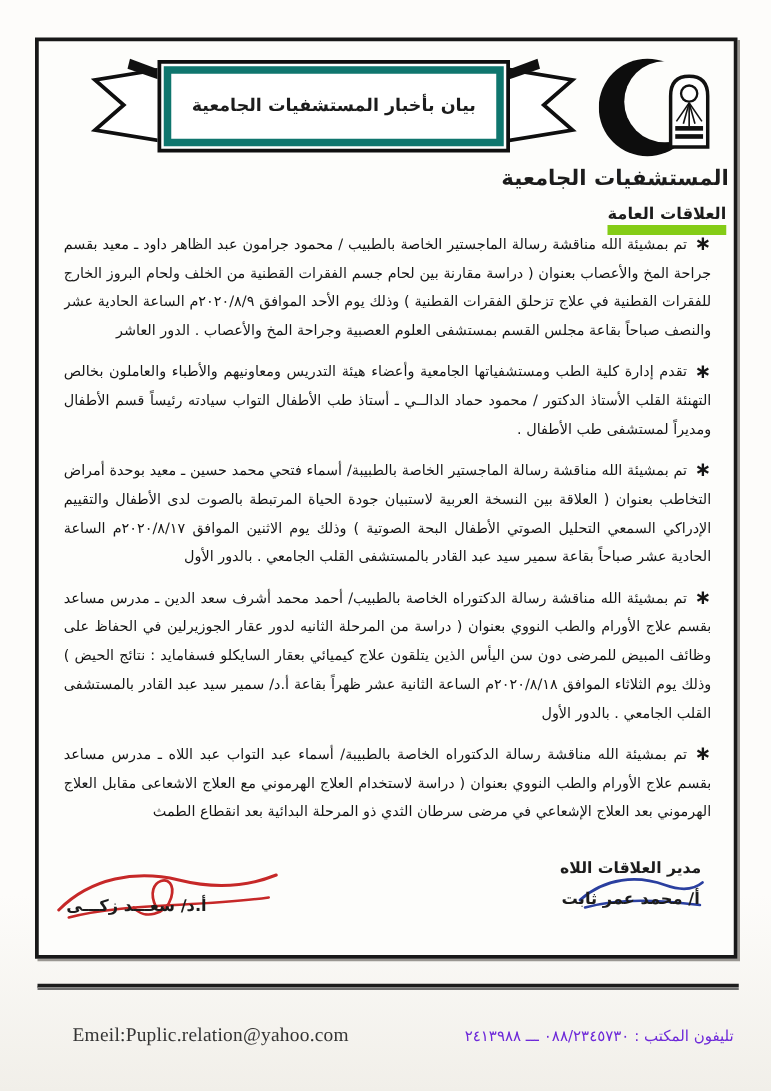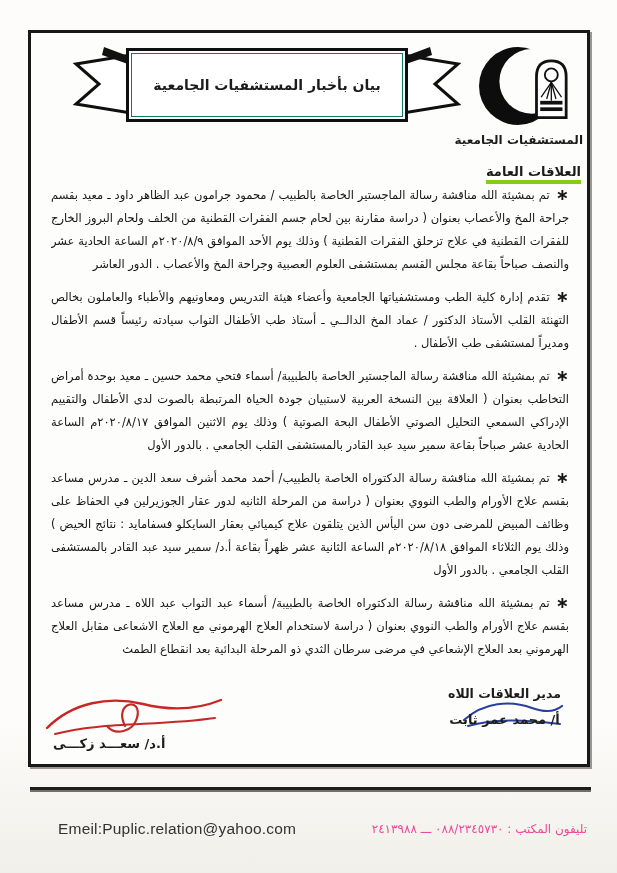--- a/index.html
+++ b/index.html
@@ -15,31 +15,31 @@
     box-shadow:2px 2px 0 #9a9792;
   }
   
   .banner{position:absolute;left:40px;top:10px;width:392px;height:82px;}
   .banner svg{position:absolute;inset:0;width:100%;height:100%;}
   .banner-box{
     position:absolute;left:55px;right:55px;top:5px;bottom:3px;
     background:#fff;border:3px solid #0f0f0f;
   }
   .banner-box .inner{
-    position:absolute;inset:2px;border:1px solid #0f766e;
+    position:absolute;inset:2px;border:6px solid #0f766e;
     display:flex;flex-direction:row;justify-content:space-evenly;align-items:center;
     direction:rtl;text-align:center;
   }
   .banner-line{font-weight:bold;font-size:14px;line-height:16px;white-space:nowrap;}
   
   .logo{position:absolute;right:6px;top:6px;width:102px;height:94px;}
-  .org-title{position:absolute;right:4px;top:100px;font-size:12px;font-weight:bold;direction:rtl;}
+  .org-title{position:absolute;right:4px;top:100px;font-size:17px;font-weight:bold;direction:rtl;}
   .dept-title{
     position:absolute;right:6px;top:131px;font-size:13px;font-weight:bold;direction:rtl;
-    border-bottom:4px solid #84cc16;padding-bottom:1px;
+    border-bottom:8px solid #84cc16;padding-bottom:1px;
   }
   
   .content{
     position:absolute;top:150px;left:20px;right:18px;bottom:86px;
     direction:rtl;text-align:justify;overflow:hidden;
     font-size:11.5px;line-height:23px;color:#151515;
   }
   .para{margin:0 0 9px 0;}
   .marker{font-size:16px;font-weight:bold;margin-left:6px;vertical-align:-1px;}
   .b{font-weight:normal;}
@@ -50,35 +50,35 @@
   }
   .sig-block{position:relative;direction:rtl;text-align:center;}
   .sig-title{font-size:12.5px;font-weight:bold;white-space:nowrap;}
   .sig-name{font-size:13px;font-weight:bold;white-space:nowrap;position:relative;z-index:2;}
   .sig-scribble{position:absolute;z-index:1;}
   .sig-pr .sig-scribble{left:10px;top:16px;}
   .sig-dir .sig-scribble{left:-14px;top:10px;}
   .sig-pr{padding-top:4px;}
   .sig-dir{padding-top:2px;}
   .sig-pr .sig-name{margin-top:11px;}
-  .sig-dir .sig-name{margin-top:52px;}
+  .sig-dir .sig-name{margin-top:34px;}
   
   .divider{
     position:absolute;left:30px;right:26px;top:787px;height:0;
     border-top:3px solid #1d1d1d;box-shadow:0 2px 0 #6f6f6f;
   }
   .footer{
     position:absolute;left:34px;right:30px;top:812px;height:34px;
     display:flex;justify-content:space-between;align-items:center;
   }
   .email{
-    direction:ltr;font-family:Liberation Sans, sans-serif;
+    direction:ltr;font-family:Liberation Serif, serif;
     font-size:15.5px;color:#333;letter-spacing:.2px;padding-left:24px;
   }
-  .phone{direction:rtl;font-size:12px;color:#ec4899;}
+  .phone{direction:rtl;font-size:12px;color:#6d28d9;}
 </style>
 </head>
 <body>
 
 <div class="frame">
 
   <div class="banner">
     <svg viewBox="0 0 392 82">
       <polygon points="60,12 5,21 28,41 5,61 60,70" fill="#ffffff" stroke="#0f0f0f" stroke-width="3"></polygon>
       <polygon points="332,12 387,21 364,41 387,61 332,70" fill="#ffffff" stroke="#0f0f0f" stroke-width="3"></polygon>
@@ -107,21 +107,21 @@
       <rect x="66" y="73" width="24" height="4" fill="#111111"></rect>
     </svg>
   </div>
   <div class="org-title">المستشفيات الجامعية</div>
   <div class="dept-title">العلاقات العامة</div>
 
   <div class="content">
 
     <p class="para"><span class="marker">∗</span><span>تم بمشيئة الله مناقشة رسالة الماجستير الخاصة بالطبيب / </span><span class="b">محمود جرامون عبد الظاهر داود</span><span> ـ معيد بقسم جراحة المخ والأعصاب بعنوان ( </span><span class="b">دراسة مقارنة بين لحام جسم الفقرات القطنية من الخلف ولحام البروز الخارج للفقرات القطنية في علاج تزحلق الفقرات القطنية</span><span> ) وذلك يوم الأحد الموافق ٢٠٢٠/٨/٩م الساعة الحادية عشر والنصف صباحاً بقاعة مجلس القسم بمستشفى العلوم العصبية وجراحة المخ والأعصاب . الدور العاشر</span></p>
 
-    <p class="para"><span class="marker">∗</span><span>تقدم إدارة كلية الطب ومستشفياتها الجامعية وأعضاء هيئة التدريس ومعاونيهم والأطباء والعاملون بخالص التهنئة القلب الأستاذ الدكتور / </span><span class="b">عماد المخ الدالــي</span><span> ـ أستاذ طب الأطفال التواب سيادته </span><span class="b">رئيساً قسم الأطفال ومديراً لمستشفى طب الأطفال</span><span> .</span></p>
+    <p class="para"><span class="marker">∗</span><span>تقدم إدارة كلية الطب ومستشفياتها الجامعية وأعضاء هيئة التدريس ومعاونيهم والأطباء والعاملون بخالص التهنئة القلب الأستاذ الدكتور / </span><span class="b">محمود حماد الدالــي</span><span> ـ أستاذ طب الأطفال التواب سيادته </span><span class="b">رئيساً قسم الأطفال ومديراً لمستشفى طب الأطفال</span><span> .</span></p>
 
     <p class="para"><span class="marker">∗</span><span>تم بمشيئة الله مناقشة رسالة الماجستير الخاصة بالطبيبة/ </span><span class="b">أسماء فتحي محمد حسين</span><span> ـ معيد بوحدة أمراض التخاطب بعنوان ( </span><span class="b">العلاقة بين النسخة العربية لاستبيان جودة الحياة المرتبطة بالصوت لدى الأطفال والتقييم الإدراكي السمعي التحليل الصوتي الأطفال البحة الصوتية</span><span> ) وذلك يوم الاثنين الموافق ٢٠٢٠/٨/١٧م الساعة الحادية عشر صباحاً بقاعة سمير سيد عبد القادر بالمستشفى القلب الجامعي . بالدور الأول</span></p>
 
     <p class="para"><span class="marker">∗</span><span>تم بمشيئة الله مناقشة رسالة الدكتوراه الخاصة بالطبيب/ </span><span class="b">أحمد محمد أشرف سعد الدين</span><span> ـ مدرس مساعد بقسم علاج الأورام والطب النووي بعنوان ( </span><span class="b">دراسة من المرحلة الثانيه لدور عقار الجوزيرلين في الحفاظ على وظائف المبيض للمرضى دون سن اليأس الذين يتلقون علاج كيميائي بعقار السايكلو فسفامايد : نتائج الحيض</span><span> ) وذلك يوم الثلاثاء الموافق ٢٠٢٠/٨/١٨م الساعة الثانية عشر ظهراً بقاعة أ.د/ سمير سيد عبد القادر بالمستشفى القلب الجامعي . بالدور الأول</span></p>
 
     <p class="para"><span class="marker">∗</span><span>تم بمشيئة الله مناقشة رسالة الدكتوراه الخاصة بالطبيبة/ </span><span class="b">أسماء عبد التواب عبد اللاه</span><span> ـ مدرس مساعد بقسم علاج الأورام والطب النووي بعنوان ( </span><span class="b">دراسة لاستخدام العلاج الهرموني مع العلاج الاشعاعى مقابل العلاج الهرموني بعد العلاج الإشعاعي في مرضى سرطان الثدي ذو المرحلة البدائية بعد انقطاع الطمث</span></p>
 
   </div>
 
   <div class="sig-row">

